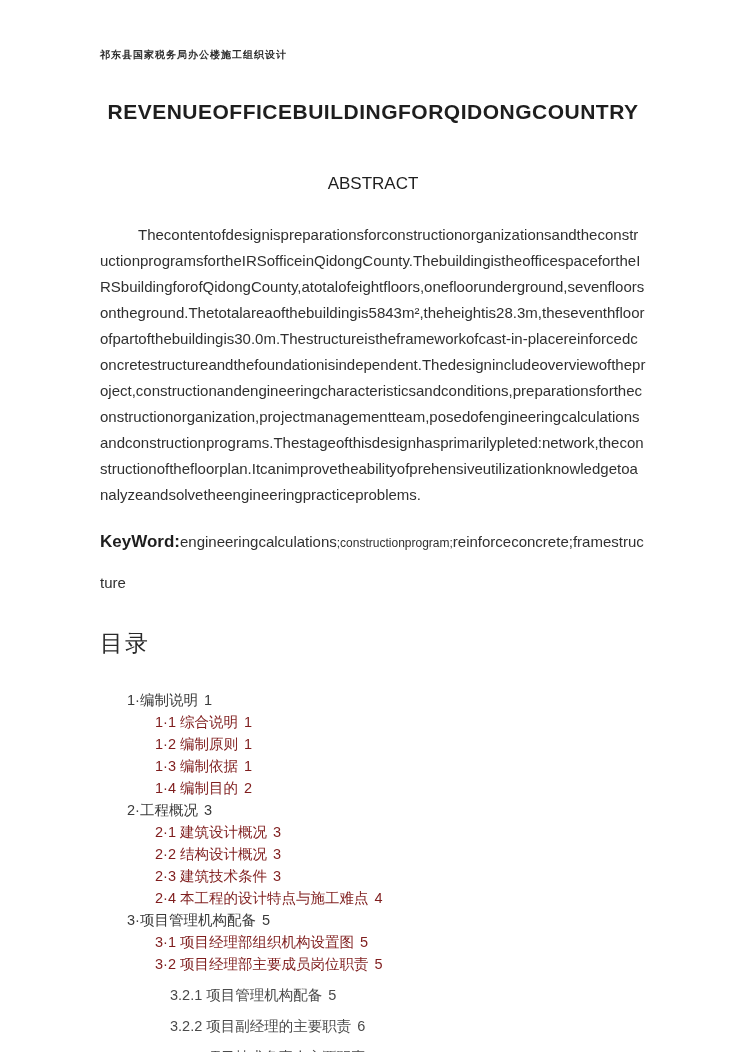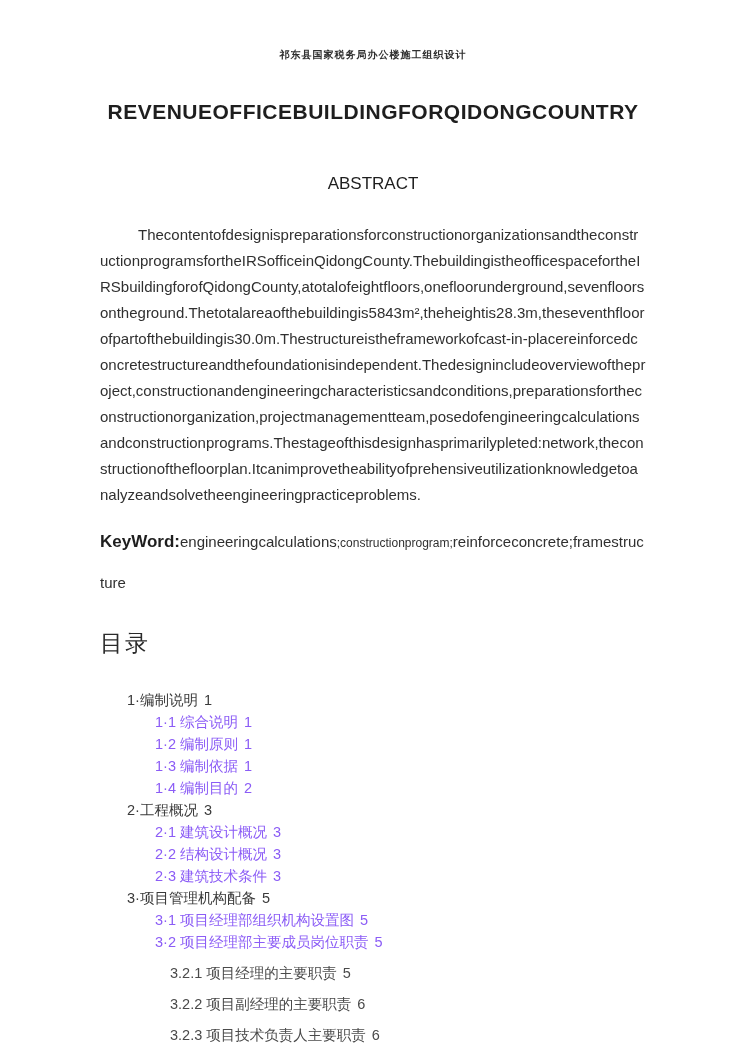--- a/index.html
+++ b/index.html
@@ -12,21 +12,20 @@
     width: 744px;
     height: 1052px;
     background: #ffffff;
     font-family: "Liberation Sans", sans-serif;
     color: #3a3a3a;
     overflow: hidden;
     box-sizing: border-box;
     padding: 48px 98px 0 100px;
   }
   .doc-header {
-    text-align: center;
     font-size: 10px;
     font-weight: bold;
     color: #2f2f2f;
     letter-spacing: 1px;
     margin-bottom: 38px;
   }
   .doc-title {
     text-align: center;
     font-size: 21px;
     font-weight: bold;
@@ -85,21 +84,21 @@
     white-space: nowrap;
     cursor: pointer;
     margin-left: 15px;
   }
   .toc-item.lvl1 {
     padding-left: 0;
     color: #3a3a3a;
   }
   .toc-item.lvl2 {
     padding-left: 28px;
-    color: #8b5cf6;
+    color: #7f1d1d;
   }
   .toc-item.lvl3 {
     padding-left: 58px;
     color: #4a4a4a;
     margin: 9px 0;
   }
   .toc-page {
     margin-left: 6px;
   }
 </style>
@@ -152,35 +151,38 @@
     </div>
 
     <div class="toc-item lvl2">
       <span class="toc-text">2·2  结构设计概况</span><span class="toc-page">3</span>
     </div>
 
     <div class="toc-item lvl2">
       <span class="toc-text">2·3  建筑技术条件</span><span class="toc-page">3</span>
     </div>
 
+    <div class="toc-item lvl2">
+      <span class="toc-text">2·4  本工程的设计特点与施工难点</span><span class="toc-page">4</span>
+    </div>
 
     <div class="toc-item lvl1">
       <span class="toc-text">3·项目管理机构配备</span><span class="toc-page">5</span>
     </div>
 
     <div class="toc-item lvl2">
       <span class="toc-text">3·1  项目经理部组织机构设置图</span><span class="toc-page">5</span>
     </div>
 
     <div class="toc-item lvl2">
       <span class="toc-text">3·2  项目经理部主要成员岗位职责</span><span class="toc-page">5</span>
     </div>
 
     <div class="toc-item lvl3">
-      <span class="toc-text">3.2.1  项目经理的主要职责</span><span class="toc-page">5</span>
+      <span class="toc-text">3.2.1  项目管理机构配备</span><span class="toc-page">5</span>
     </div>
 
     <div class="toc-item lvl3">
       <span class="toc-text">3.2.2  项目副经理的主要职责</span><span class="toc-page">6</span>
     </div>
 
     <div class="toc-item lvl3">
       <span class="toc-text">3.2.3  项目技术负责人主要职责</span><span class="toc-page">6</span>
     </div>
   </div>

